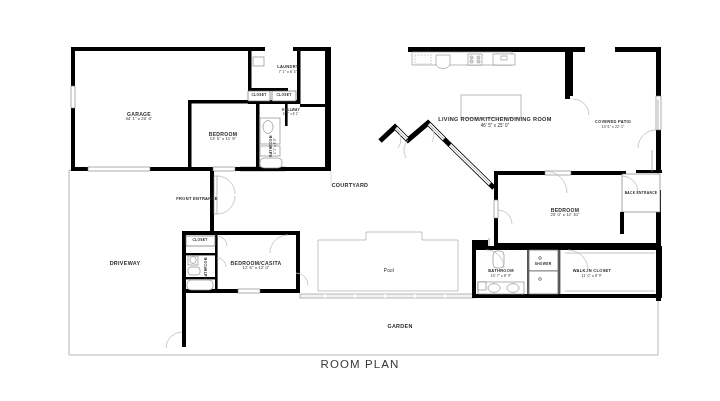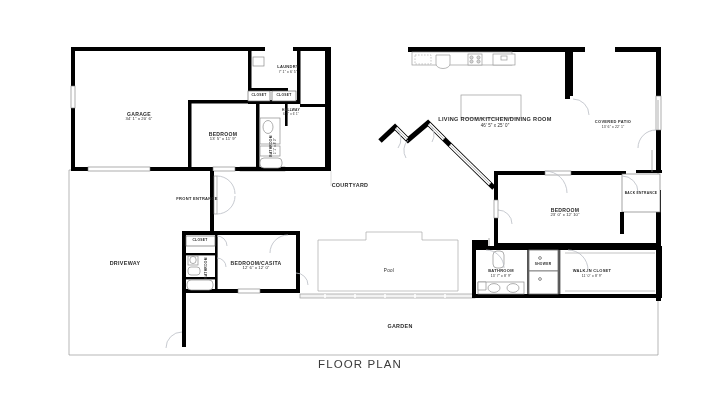--- a/index.html
+++ b/index.html
@@ -443,15 +443,15 @@
   </div>
 
   <div class="lbl sz-pool" style="left:389px; top:271px;">
     <span class="nm">Pool</span>
   </div>
 
   <div class="lbl sz-area" style="left:400px; top:326px;">
     <span class="nm">GARDEN</span>
   </div>
 
-  <div id="plan-title">FLOOR PLAN</div>
+  <div id="plan-title">ROOM PLAN</div>
 
 </div>
 
 </body></html>

